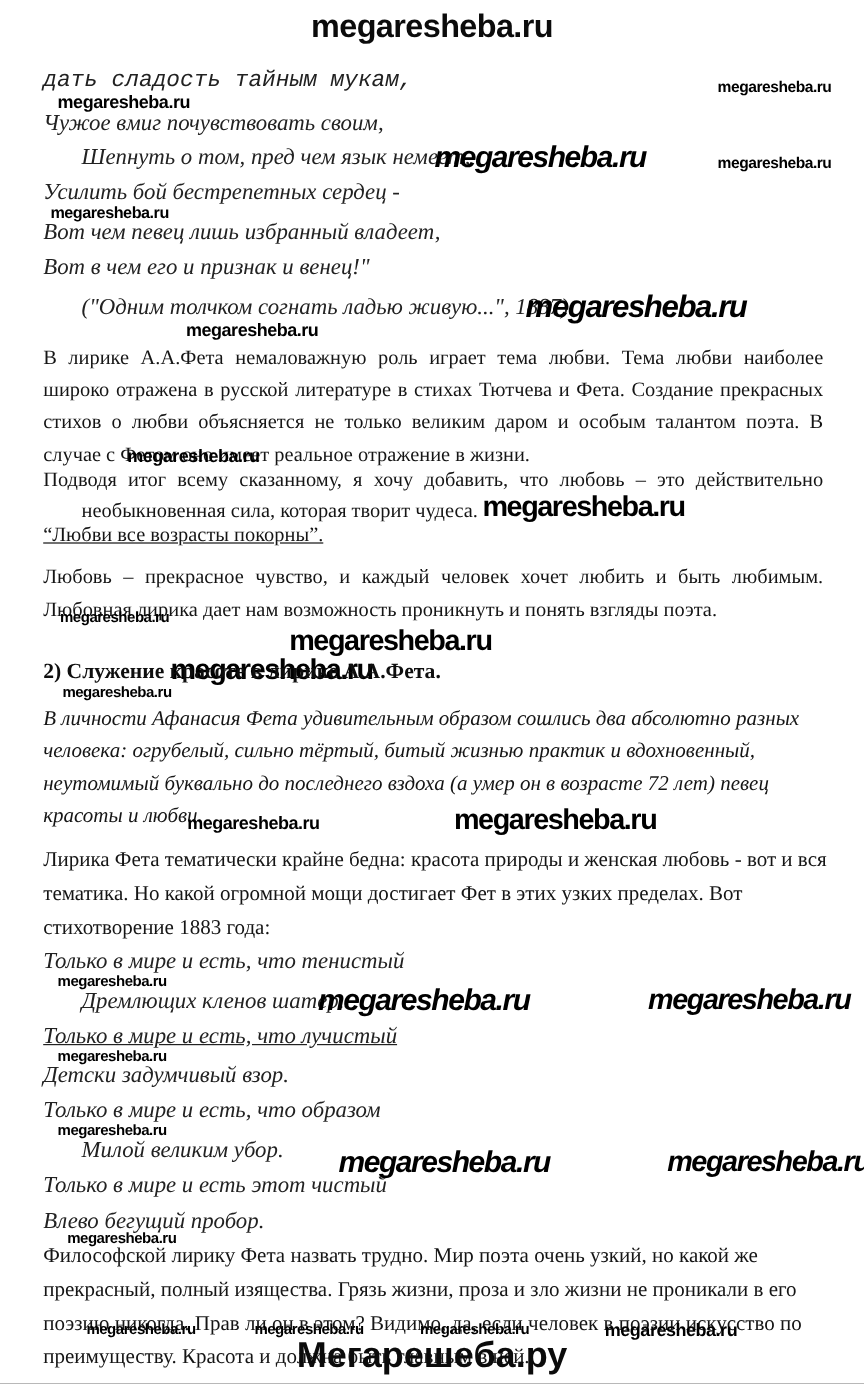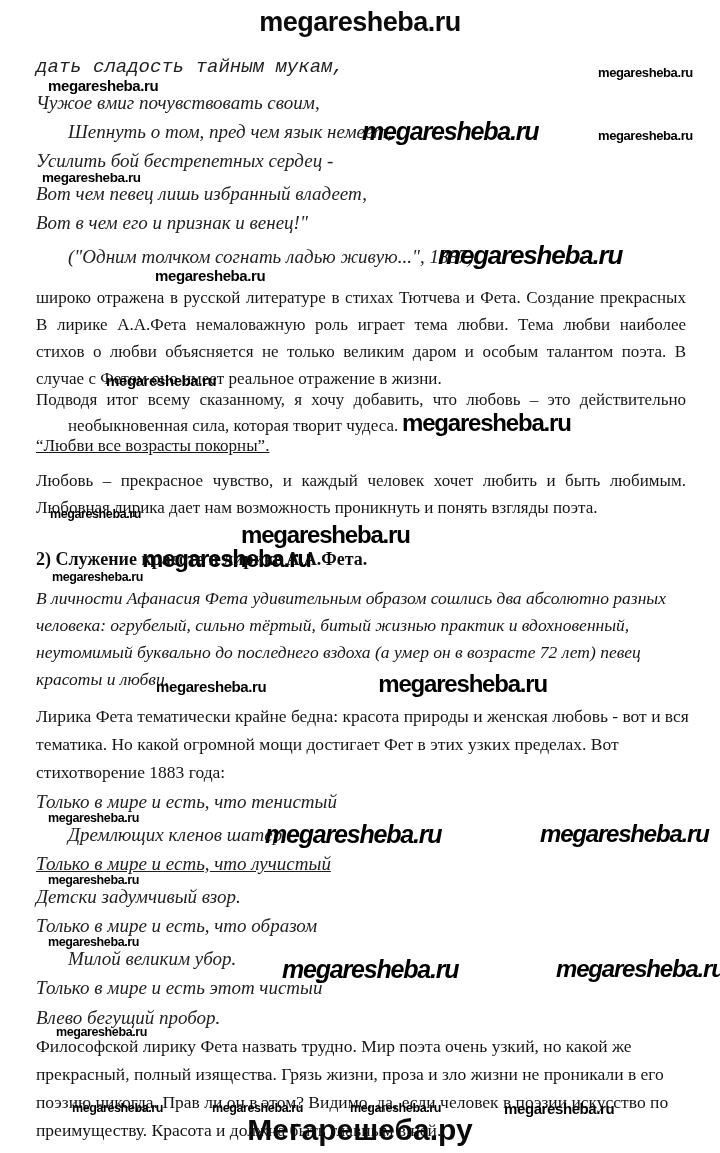--- a/index.html
+++ b/index.html
@@ -67,22 +67,22 @@
 
     <div class="pline" style="margin-top:9px;">Вот в чем его и признак и венец!"</div>
 
     <div class="pline rel" style="margin-top:14px;">
       <span>("Одним толчком согнать ладью живую...", 1887)</span>
       <span class="wm wm-b abs" style="left:370px;top:-4px;font-size:26px;">megaresheba.ru</span>
     </div>
     <span class="wm wm-m" style="margin-left:119px;margin-top:1px;font-weight:600;">megaresheba.ru</span>
 
     <div class="para" style="margin-top:1px;">
+      <div class="jl">В лирике А.А.Фета немаловажную роль играет тема любви. Тема любви наиболее</div>
       <div class="jl">широко отражена в русской литературе в стихах Тютчева и Фета. Создание прекрасных</div>
-      <div class="jl">В лирике А.А.Фета немаловажную роль играет тема любви. Тема любви наиболее</div>
       <div class="jl">стихов о любви объясняется не только великим даром и особым талантом поэта. В</div>
       <div>случае с Фетом оно имеет реальное отражение в жизни.</div>
     </div>
 
     <span class="wm wm-m" style="margin-left:70px;margin-top:-19px;font-weight:600;">megaresheba.ru</span>
 
     <div class="para" style="margin-top:-1px;line-height:26px;">
       <div class="jl">Подводя итог всему сказанному, я хочу добавить, что любовь – это действительно</div>
       <div class="rel">
         <span>необыкновенная сила, которая творит чудеса.</span>

